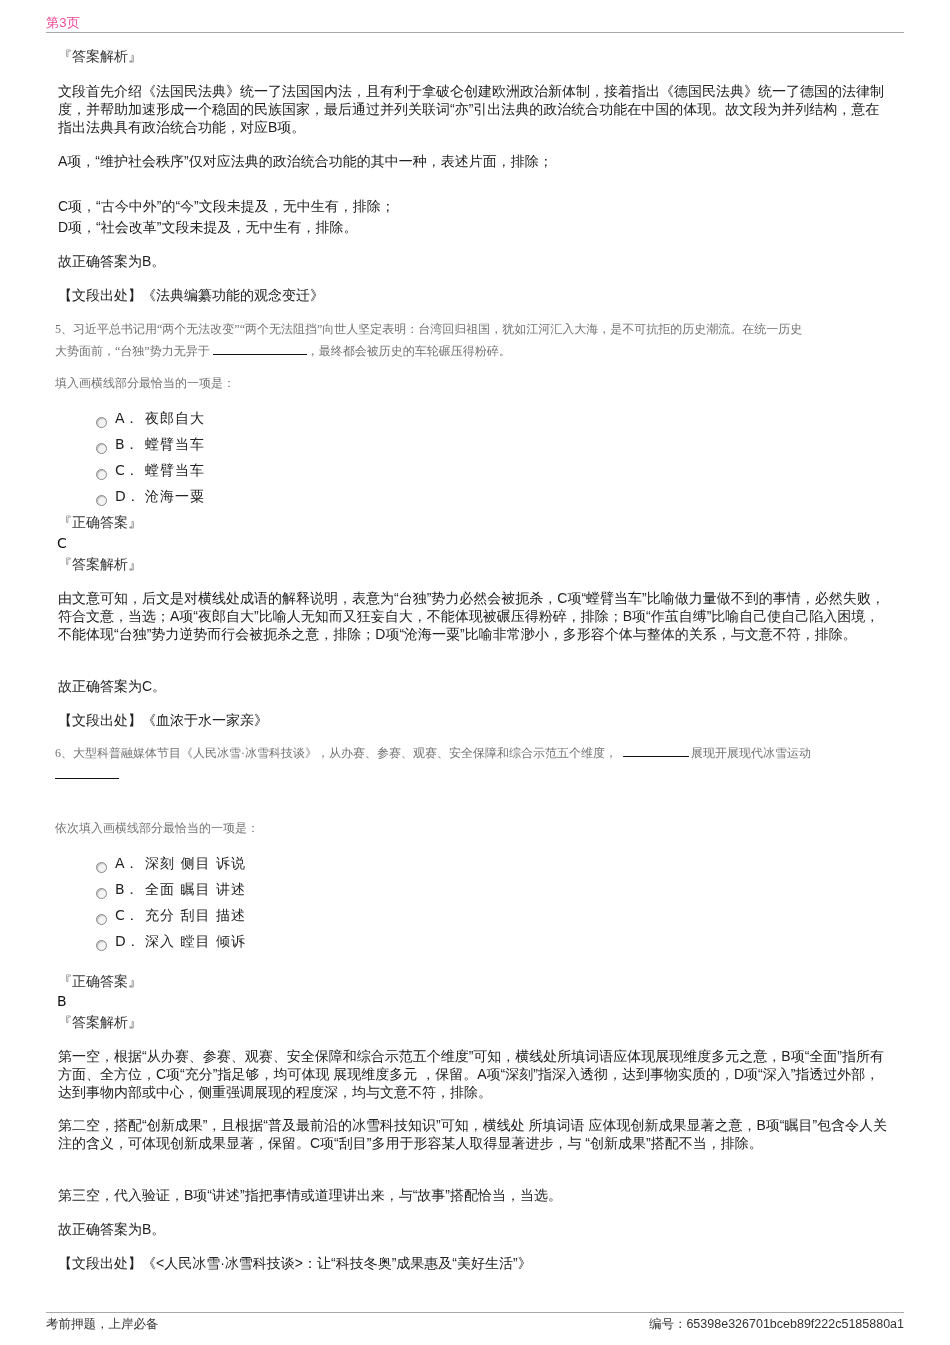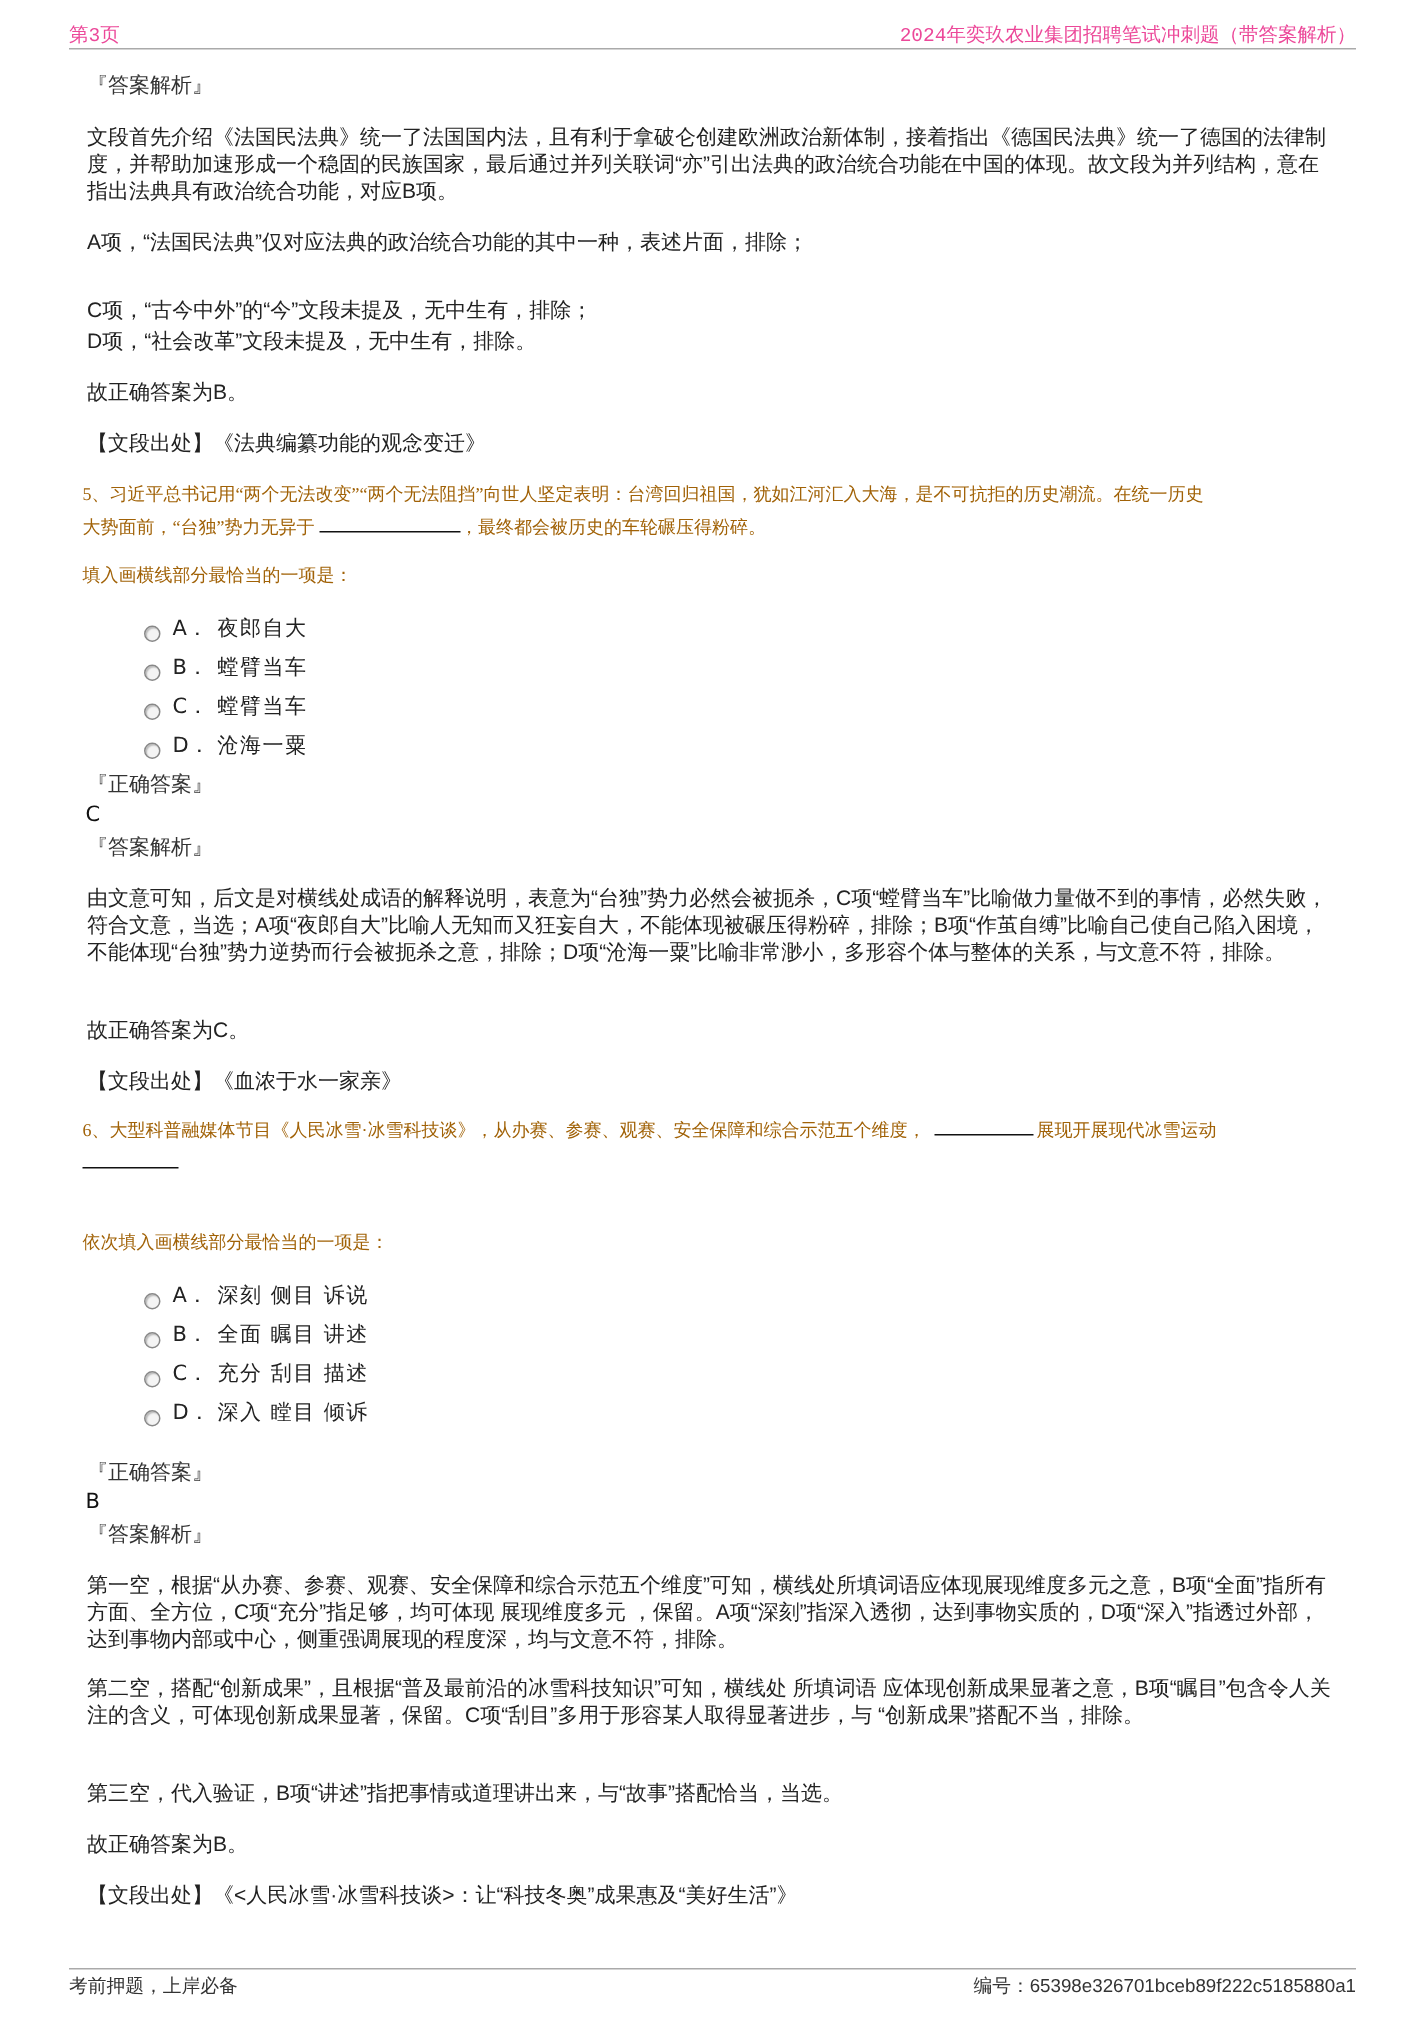--- a/index.html
+++ b/index.html
@@ -23,21 +23,21 @@
   .page-footer .left { position: absolute; left: 0; top: 3px; }
   .page-footer .right { position: absolute; right: 0; top: 3px; }
 
   .abs { position: absolute; }
   .label { font-size: 14px; color: #333; left: 58px; }
   .para {
     left: 58px; width: 830px; font-size: 14px; line-height: 18px; color: #222;
     font-family: "Liberation Sans", "DejaVu Sans", sans-serif;
   }
   .small {
-    left: 55px; width: 840px; font-size: 12px; line-height: 22px; color: #a16207;
+    left: 55px; width: 840px; font-size: 12px; line-height: 22px; color: #737373;
     font-family: "Liberation Serif", "DejaVu Serif", serif;
   }
   .blank {
     display: inline-block; border-bottom: 1px solid #111; height: 12px; vertical-align: baseline;
   }
   .opt {
     left: 96px; font-size: 14px; height: 22px; display: flex; align-items: center; color: #222;
   }
   .radio {
     width: 9px; height: 9px; border-radius: 50%; border: 1px solid #888;
@@ -46,26 +46,25 @@
   }
   .opt .letter { width: 30px; font-family: "DejaVu Sans", sans-serif; }
   .opt .text { font-family: "DejaVu Serif", serif; letter-spacing: 1px; }
   .answer-letter { left: 57px; font-size: 14px; color: #111; }
 </style>
 </head>
 <body>
 
 <div class="page-header">
   <span class="left">第3页</span>
-  <span class="right">2024年奕玖农业集团招聘笔试冲刺题（带答案解析）</span>
 </div>
 
 <div class="abs label" style="top:48px;">『答案解析』</div>
 <div class="abs para" style="top:82px;">文段首先介绍《法国民法典》统一了法国国内法，且有利于拿破仑创建欧洲政治新体制，接着指出《德国民法典》统一了德国的法律制度，并帮助加速形成一个稳固的民族国家，最后通过并列关联词“亦”引出法典的政治统合功能在中国的体现。故文段为并列结构，意在指出法典具有政治统合功能，对应B项。</div>
-<div class="abs para" style="top:152px;">A项，“法国民法典”仅对应法典的政治统合功能的其中一种，表述片面，排除；</div>
+<div class="abs para" style="top:152px;">A项，“维护社会秩序”仅对应法典的政治统合功能的其中一种，表述片面，排除；</div>
 <div class="abs para" style="top:197px;">C项，“古今中外”的“今”文段未提及，无中生有，排除；</div>
 <div class="abs para" style="top:218px;">D项，“社会改革”文段未提及，无中生有，排除。</div>
 <div class="abs para" style="top:252px;">故正确答案为B。</div>
 <div class="abs para" style="top:286px;">【文段出处】《法典编纂功能的观念变迁》</div>
 
 <div class="abs small" style="top:318px;">
   <div>5、习近平总书记用“两个无法改变”“两个无法阻挡”向世人坚定表明：台湾回归祖国，犹如江河汇入大海，是不可抗拒的历史潮流。在统一历史</div>
   <div>
     <span>大势面前，“台独”势力无异于 </span><span class="blank" style="width:94px;"></span><span>，最终都会被历史的车轮碾压得粉碎。</span>
   </div>

